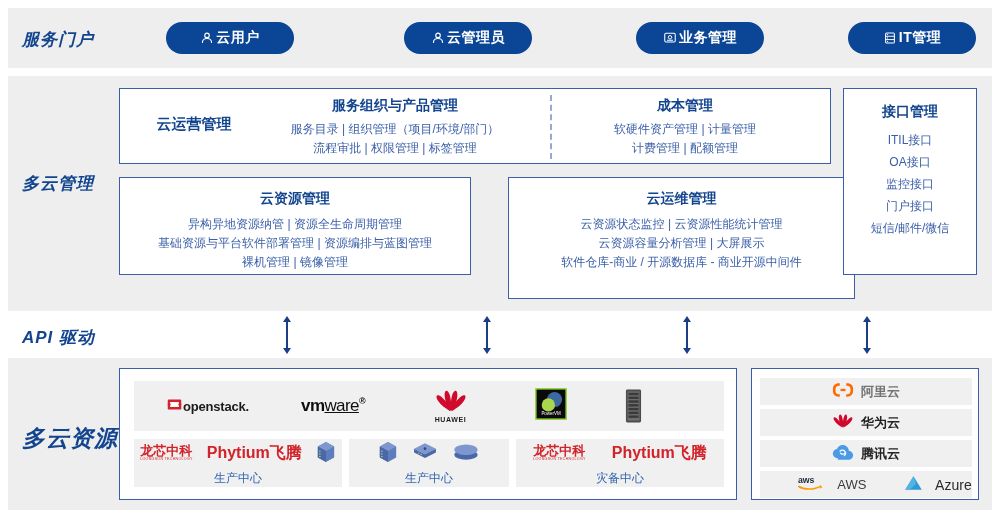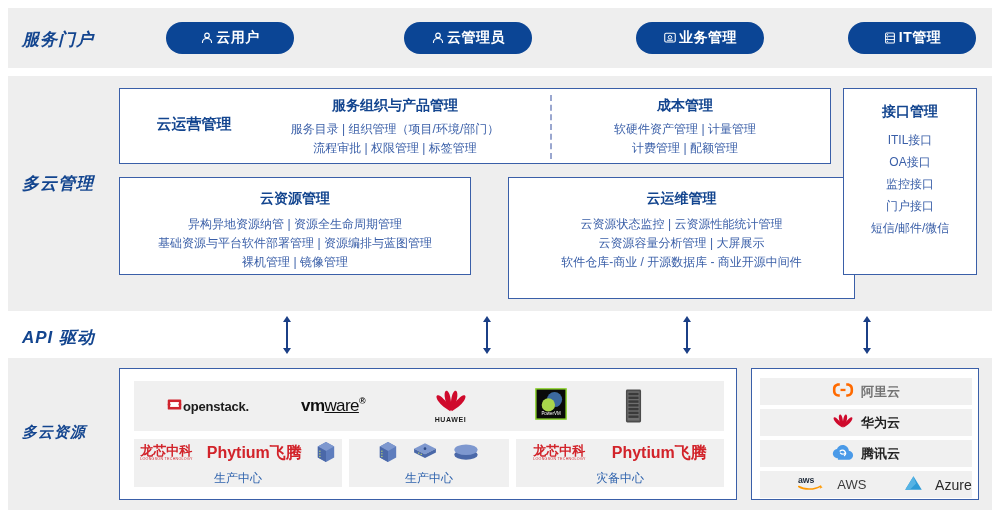--- a/index.html
+++ b/index.html
@@ -239,21 +239,21 @@
   </div>
   <div class="arrow" style="left:861px;top:316px;">
     <svg width="12" height="38" viewBox="0 0 12 38">
         <path d="M6 3v32" stroke="#1b3f86" stroke-width="2"></path>
         <path d="M6 0l4 6H2z" fill="#1b3f86"></path>
         <path d="M6 38l-4-6h8z" fill="#1b3f86"></path>
       </svg>
   </div>
 
   <div class="band band-res"></div>
-  <div class="row-label" style="left:22px;top:423px;font-size:15px;">多云资源</div>
+  <div class="row-label" style="left:22px;top:423px;font-size:23px;">多云资源</div>
 
   <div class="rbox" style="left:119px;top:368px;width:618px;height:132px;">
 
     <div class="logo-strip" style="left:14px;top:12px;width:590px;height:50px;">
 
       <div class="logo-cell" style="width:120px;margin-left:14px;">
         <div style="display:flex;align-items:center;gap:1px;">
           <span>
             <svg width="15" height="15" viewBox="0 0 16 16">
                 <rect x="0.8" y="2.6" width="14.4" height="10.8" rx="1" fill="#d0242e"></rect>

